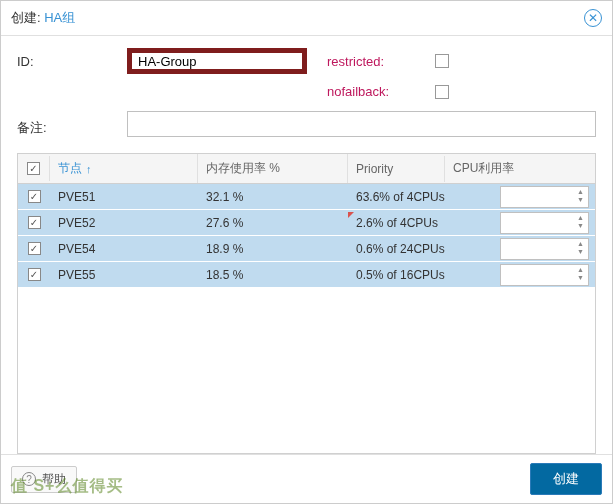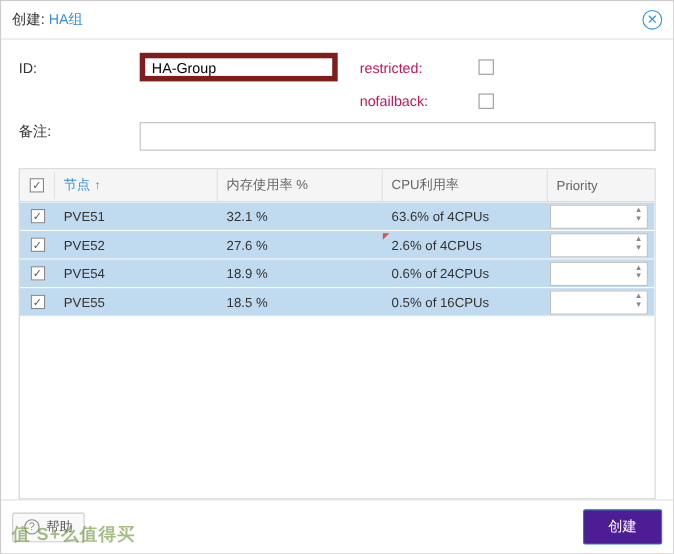--- a/index.html
+++ b/index.html
@@ -10,21 +10,21 @@
 .titlebar-text .ha { color: #3892d4; }
 .close-btn { width: 18px; height: 18px; border: 1.5px solid #3892d4; border-radius: 50%; display: flex; align-items: center; justify-content: center; cursor: pointer; color: #3892d4; font-size: 12px; line-height: 1; }
 .form-area { padding: 12px 16px 8px 16px; }
 .form-row { display: flex; align-items: center; margin-bottom: 10px; }
 .form-row .col-left { display: flex; align-items: center; width: 310px; }
 .form-row .col-right { display: flex; align-items: center; }
 .label { width: 110px; color: #333; }
 .label-right { width: 100px; color: #be185d; }
 .text-input { width: 180px; height: 26px; border: 5px solid #7f1d1d; padding: 2px 6px; font-size: 13px; }
 .checkbox { width: 14px; height: 14px; border: 1px solid #999; background: #fff; cursor: pointer; margin-left: 8px; }
-.comment-row { display: flex; align-items: flex-start; margin-top: 12px; margin-bottom: 8px; }
+.comment-row { display: flex; align-items: flex-end; margin-top: 12px; margin-bottom: 8px; }
 .comment-input { flex: 1; height: 26px; border: 1px solid #c0c0c0; padding: 2px 6px; font-size: 13px; }
 .table-wrap { margin: 0 16px; border: 1px solid #d0d0d0; flex: 1; overflow: hidden; display: flex; flex-direction: column; }
 .table-head { display: flex; background: #f5f5f5; border-bottom: 1px solid #d0d0d0; height: 30px; align-items: center; }
 .th { padding: 6px 8px; border-right: 1px solid #e0e0e0; color: #666; font-size: 12px; display: flex; align-items: center; }
 .th:last-child { border-right: none; }
 .th-check { width: 32px; justify-content: center; }
 .th-node { width: 148px; color: #3892d4; }
 .th-mem { width: 150px; }
 .th-cpu { width: 150px; }
 .th-prio { flex: 1; }
@@ -38,21 +38,21 @@
 .td-cpu { width: 150px; position: relative; }
 .td-prio { flex: 1; padding: 2px 6px 2px 2px; }
 .spinner { width: 100%; height: 22px; border: 1px solid #c0c0c0; background: #fff; position: relative; display: flex; align-items: center; }
 .spinner-arrows { position: absolute; right: 4px; top: 1px; display: flex; flex-direction: column; font-size: 7px; color: #888; line-height: 8px; }
 .chk { width: 13px; height: 13px; border: 1px solid #888; background: #fff; display: flex; align-items: center; justify-content: center; font-size: 10px; color: #555; cursor: pointer; }
 .header-chk { width: 13px; height: 13px; border: 1px solid #888; background: #fff; display: flex; align-items: center; justify-content: center; font-size: 10px; color: #555; cursor: pointer; }
 .dirty-mark { position: absolute; top: 0; left: 0; width: 0; height: 0; border-top: 6px solid #d9534f; border-right: 6px solid transparent; }
 .footer { display: flex; align-items: center; justify-content: space-between; padding: 8px 10px; border-top: 1px solid #e0e0e0; }
 .help-btn { display: flex; align-items: center; gap: 6px; padding: 4px 10px; border: 1px solid #ccc; background: #f9f9f9; cursor: pointer; font-size: 12px; color: #555; border-radius: 2px; }
 .help-icon { width: 14px; height: 14px; border: 1px solid #888; border-radius: 50%; display: flex; align-items: center; justify-content: center; font-size: 10px; color: #888; }
-.create-btn { padding: 6px 22px; background: #4c1d95; color: #fff; border: 1px solid #2a7ab8; cursor: pointer; font-size: 13px; border-radius: 2px; }
+.create-btn { padding: 6px 22px; background: #0369a1; color: #fff; border: 1px solid #2a7ab8; cursor: pointer; font-size: 13px; border-radius: 2px; }
 .watermark { position: absolute; bottom: 6px; left: 10px; color: #4d7c0f; font-size: 16px; font-weight: bold; opacity: 0.5; pointer-events: none; letter-spacing: 1px; }
 </style>
 </head>
 <body>
 
 <div class="dialog">
 
   <div class="titlebar">
     <div class="titlebar-text">
       <span>创建: </span><span class="ha">HA组</span>
@@ -91,25 +91,25 @@
       <div class="th th-check">
         <div class="header-chk">✓</div>
       </div>
       <div class="th th-node">
         <span>节点</span>
         <span class="sort-arrow">↑</span>
       </div>
       <div class="th th-mem">
         <span>内存使用率 %</span>
       </div>
+      <div class="th th-prio">
+        <span>Priority</span>
+      </div>
       <div class="th th-cpu">
         <span>CPU利用率</span>
-      </div>
-      <div class="th th-prio">
-        <span>Priority</span>
       </div>
     </div>
     <div class="tbody" id="tbody">
         <div class="tr">
           <div class="td td-check">
             <div class="chk">✓</div>
           </div>
           <div class="td td-node">PVE51</div>
           <div class="td td-mem">32.1 %</div>
           <div class="td td-cpu">63.6% of 4CPUs</div>

